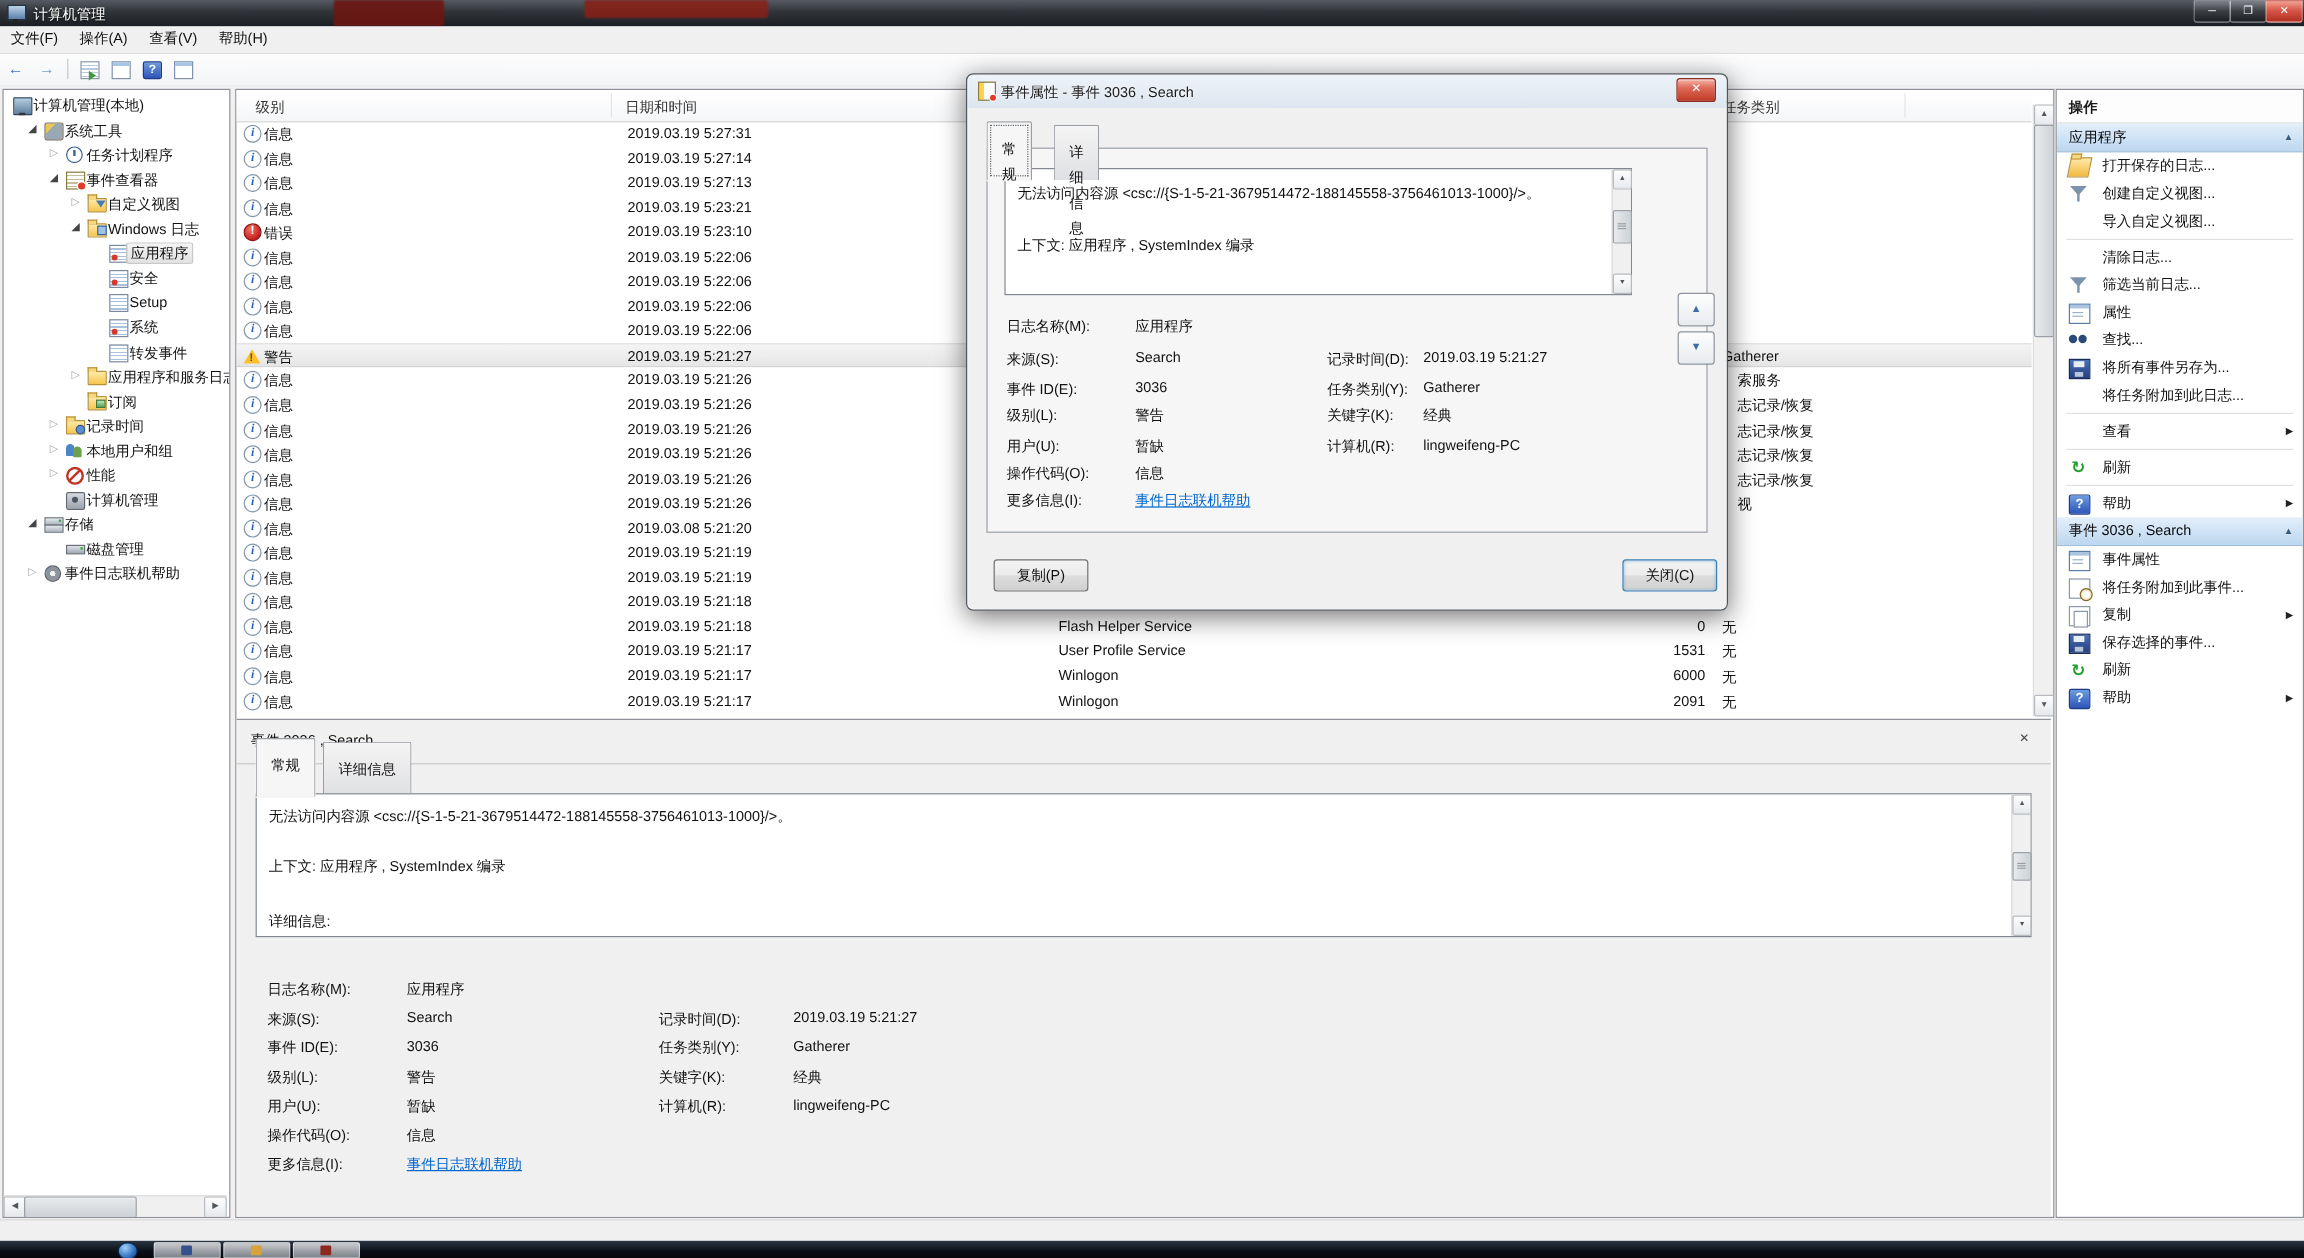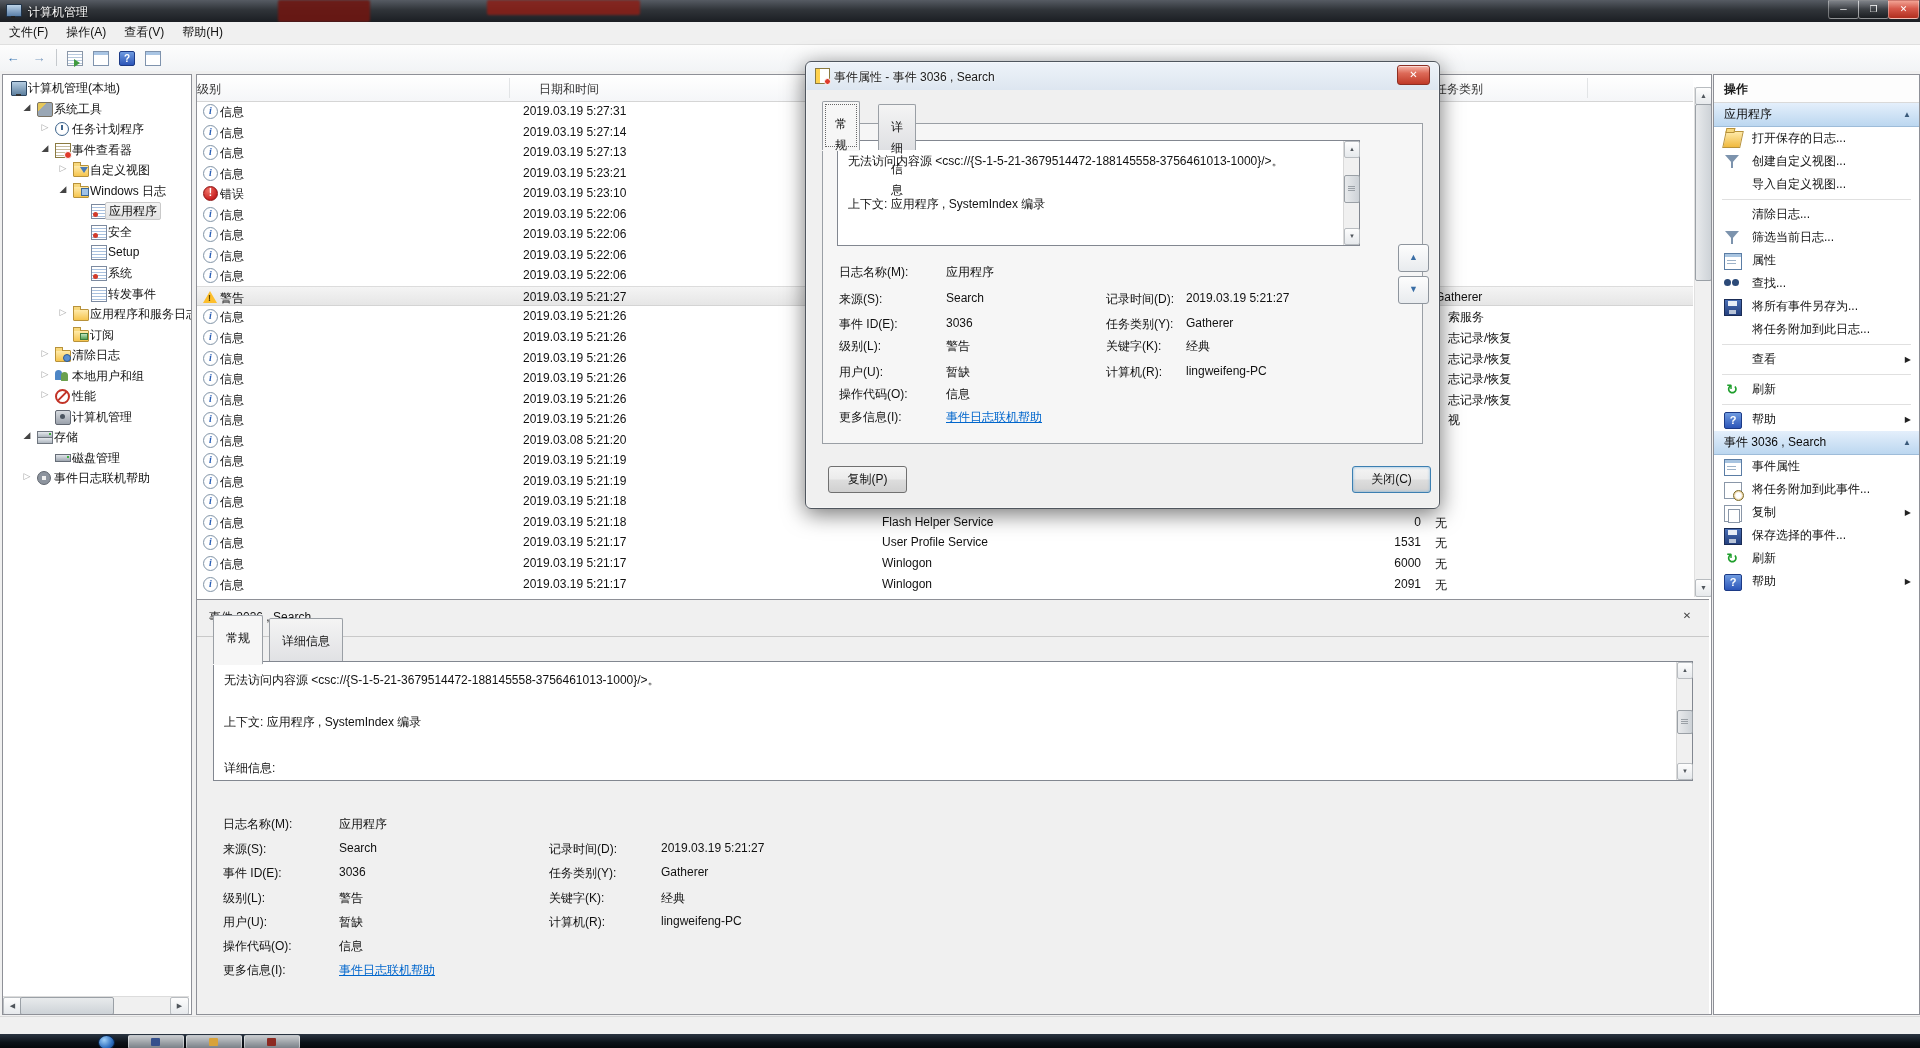--- a/index.html
+++ b/index.html
@@ -278,21 +278,21 @@
             <span class="mi mi-folder" style="left: 70px;"></span>
             <span class="tlabel" style="left: 84px;">应用程序和服务日志</span>
           </div>
           <div class="titem" style="top: 249.6px; left: 0px; width: 188px;">
             <span class="mi mi-folder mi-subscriptions" style="left: 70px;"></span>
             <span class="tlabel" style="left: 84px;">订阅</span>
           </div>
           <div class="titem" style="top: 270.15px; left: 0px; width: 188px;">
             <span class="expander collapsed" style="left: 36px;">▷</span>
             <span class="mi mi-folder mi-sharedfolder" style="left: 52px;"></span>
-            <span class="tlabel" style="left: 66px;">清除日志</span>
+            <span class="tlabel" style="left: 66px;">记录时间</span>
           </div>
           <div class="titem" style="top: 290.7px; left: 0px; width: 188px;">
             <span class="expander collapsed" style="left: 36px;">▷</span>
             <span class="mi mi-users" style="left: 52px;"></span>
             <span class="tlabel" style="left: 66px;">本地用户和组</span>
           </div>
           <div class="titem" style="top: 311.25px; left: 0px; width: 188px;">
             <span class="expander collapsed" style="left: 36px;">▷</span>
             <span class="mi mi-performance" style="left: 52px;"></span>
             <span class="tlabel" style="left: 66px;">性能</span>
@@ -318,22 +318,22 @@
         </div>
       <div class="hscroll" style="width:186px">
         <div class="harrow" style="left:0">◀</div>
         <div class="harrow" style="right:0">▶</div>
         <div class="hthumb" style="left:17px;width:92px"></div>
       </div>
     </div>
 
     <div class="pane" id="center-pane">
       <div id="list-header">
-          <span class="hlabel" style="left: 0;">级别</span>
-          <span class="hlabel" style="left: 342px;">日期和时间</span>
+          <span class="hlabel" style="left: 16px;">级别</span>
+          <span class="hlabel" style="left: 324px;">日期和时间</span>
           <span class="hlabel" style="left: 1238px;">任务类别</span>
           <span class="hsep" style="left: 312px;"></span>
           <span class="hsep" style="left: 680px;"></span>
           <span class="hsep" style="left: 1124px;"></span>
           <span class="hsep" style="left: 1230px;"></span>
           <span class="hsep" style="left: 1390px;"></span>
         </div>
       <div id="list-rows">
           <div class="lrow">
             <span class="lv-ico lv-info">i</span>

